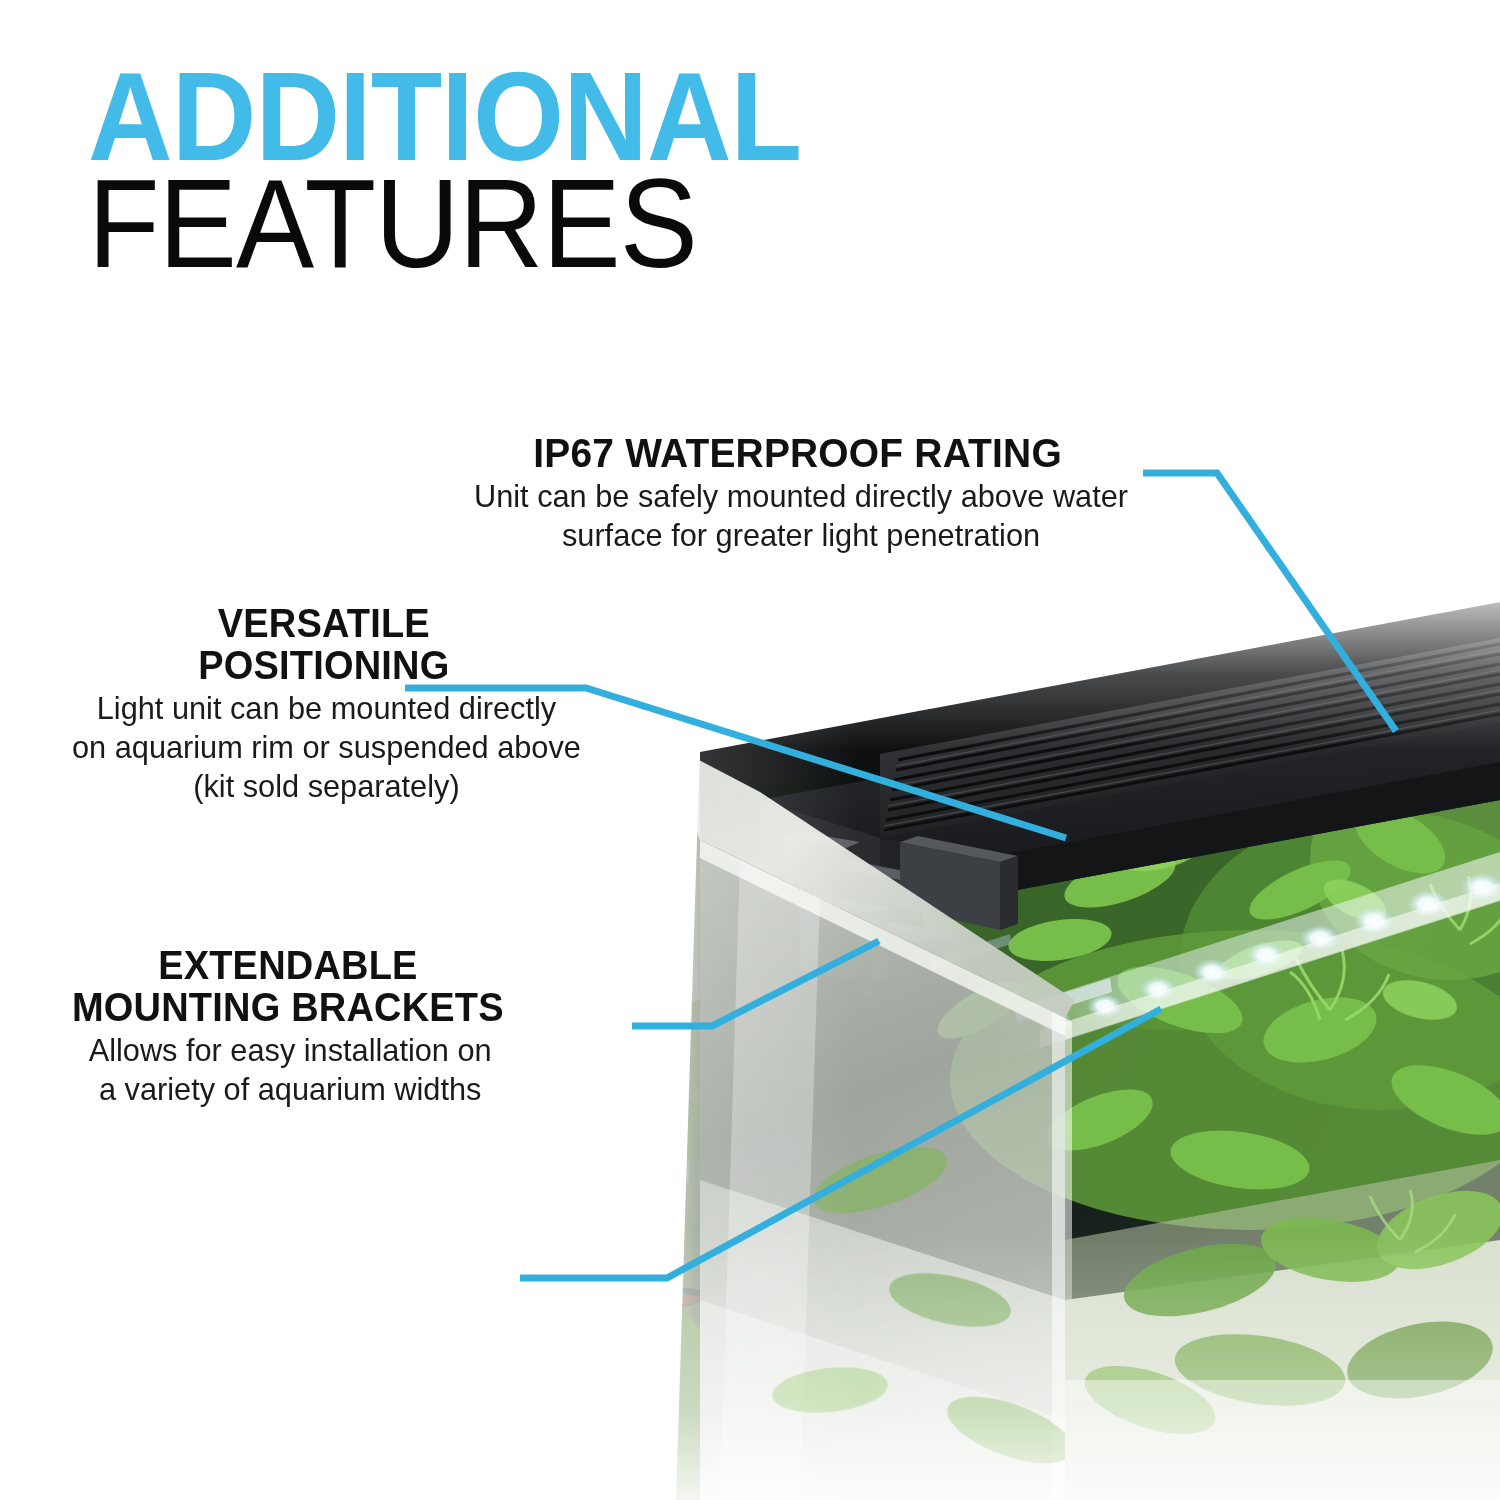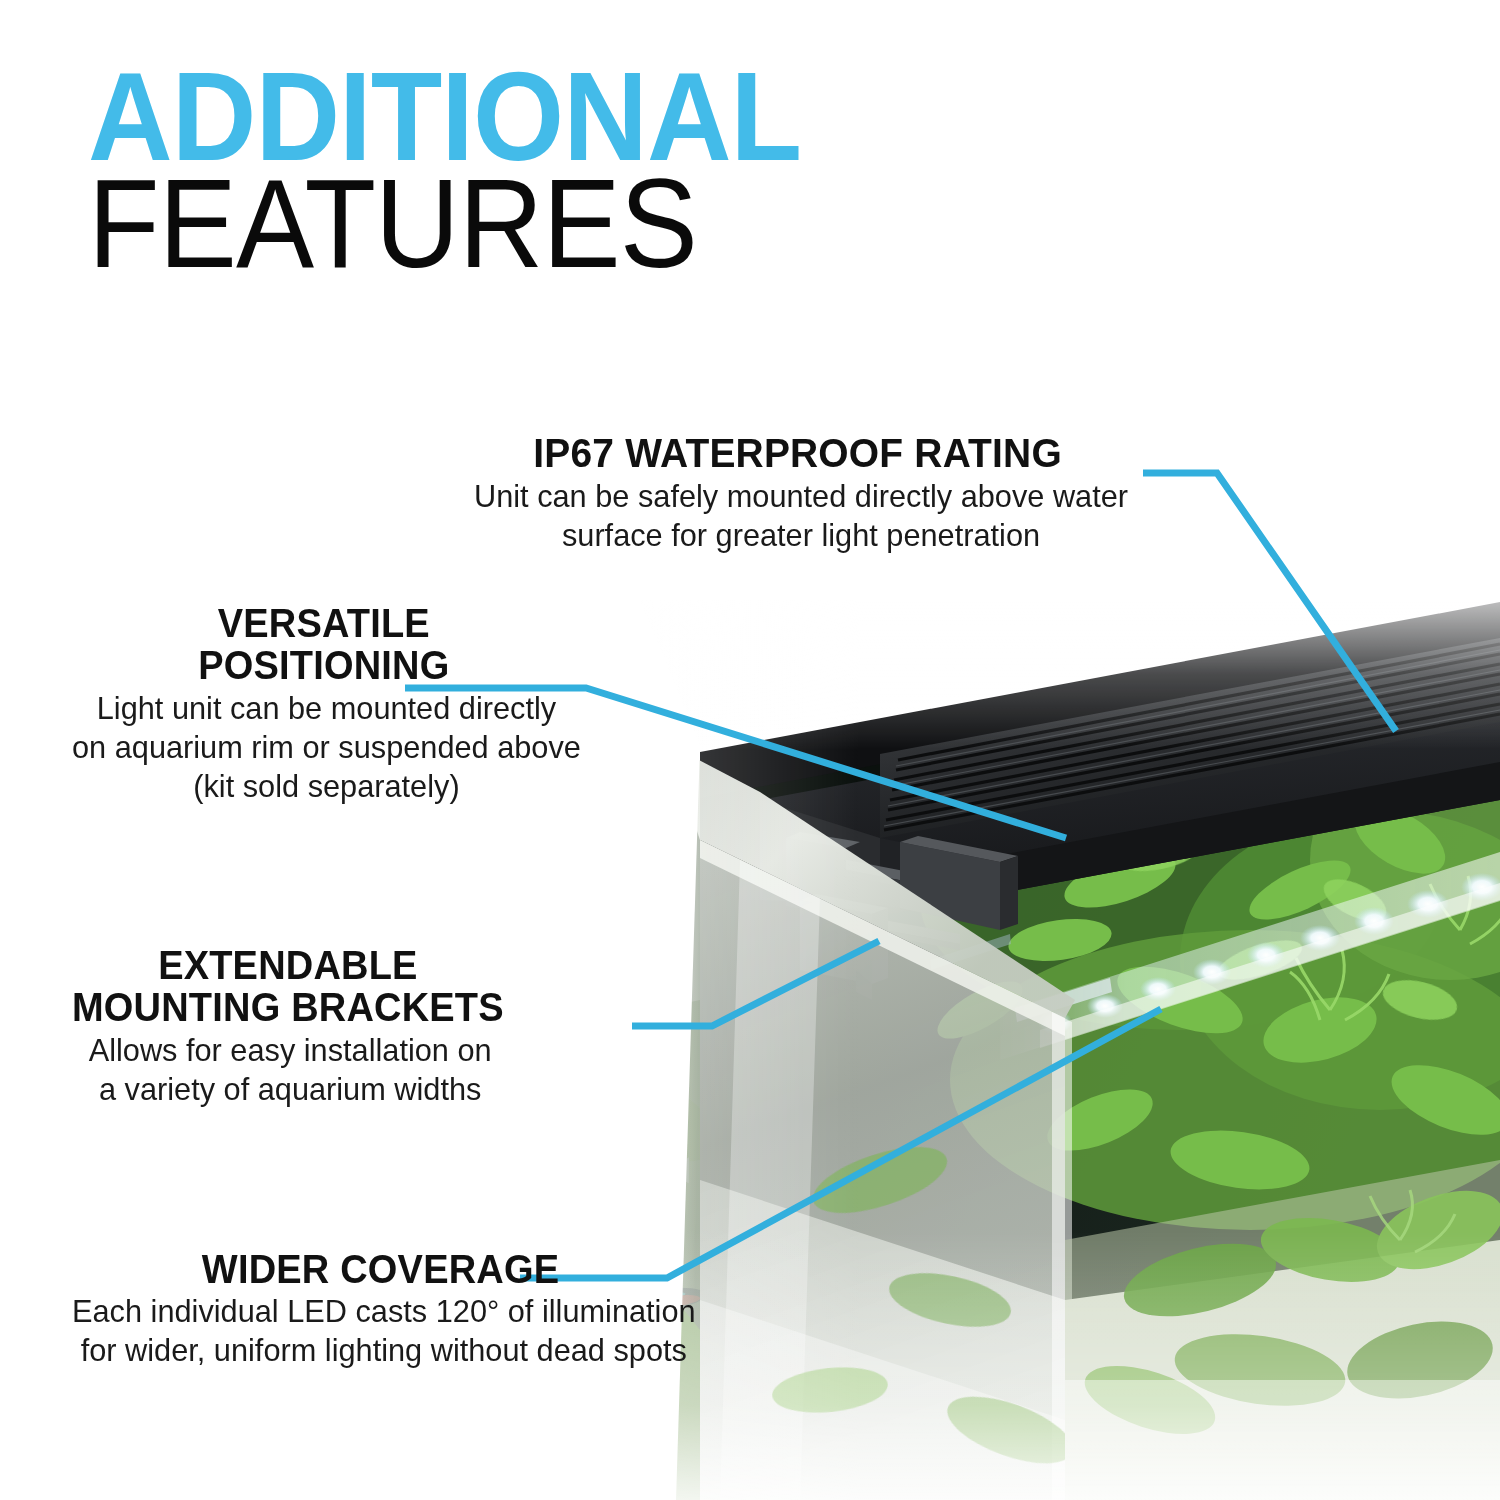--- a/index.html
+++ b/index.html
@@ -434,20 +434,15 @@
 (kit sold separately)</div>
     </div>
 
     <div class="callout" id="c-brackets">
       <div class="callout-head">EXTENDABLE
 MOUNTING BRACKETS</div>
       <div class="callout-body">Allows for easy installation on
 a variety of aquarium widths</div>
     </div>
 
-    <div class="callout" id="c-coverage">
-      <div class="callout-head">WIDER COVERAGE</div>
-      <div class="callout-body">Each individual LED casts 120° of illumination
-for wider, uniform lighting without dead spots</div>
-    </div>
 
   </div>
 </div>
 
 </body></html>

